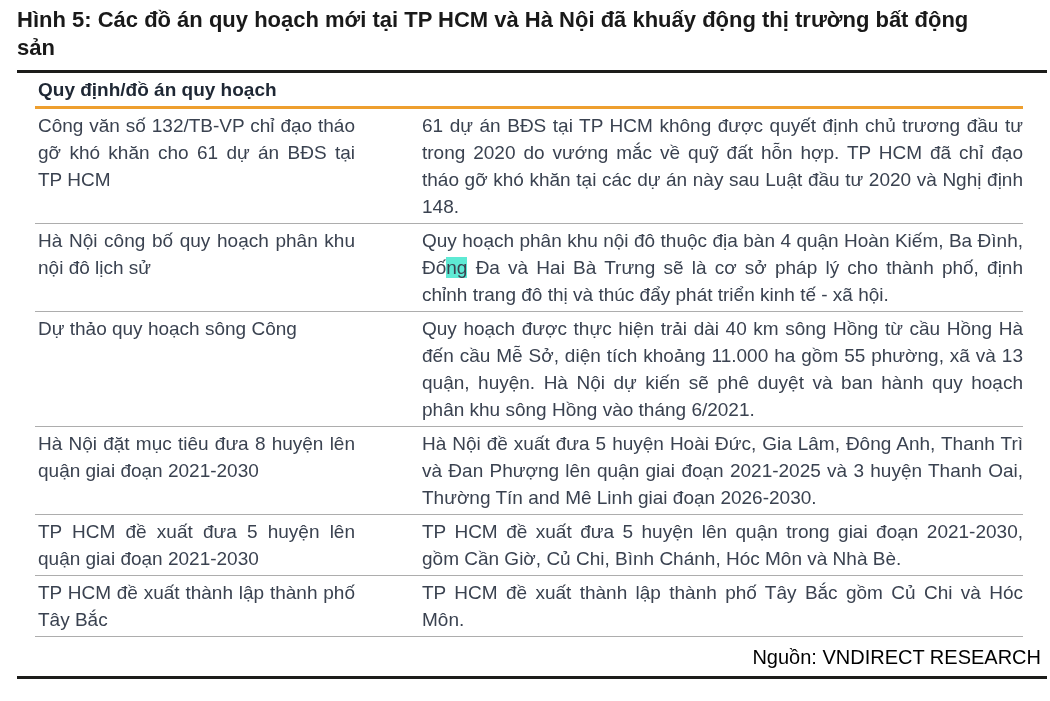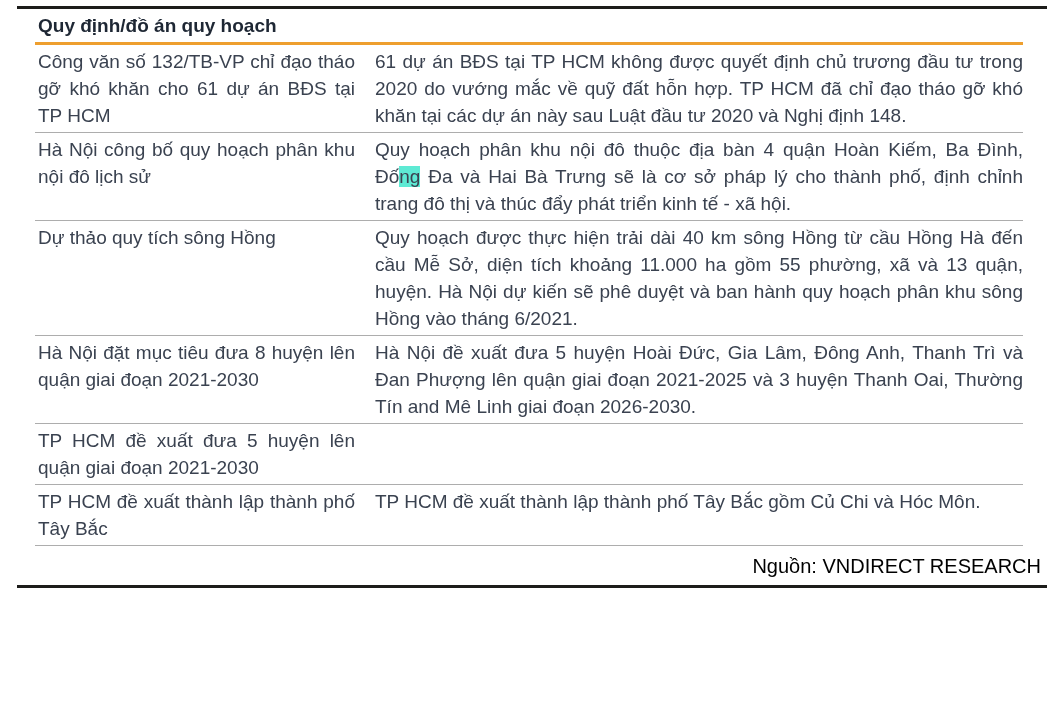--- a/index.html
+++ b/index.html
@@ -40,20 +40,21 @@
     font-weight: bold;
     color: #1e2734;
   }
   .trow {
     display: flex;
     padding: 3px 0 3px 3px;
     border-bottom: 1.5px solid #adadad;
     font-size: 19px;
     line-height: 27px;
     color: #3a4250;
+    gap: 47px;
   }
   .col-term  { width: 337px; flex-shrink: 0; padding-right: 20px; text-align: justify; }
   .col-detail{ flex: 1; text-align: justify; }
 
   .selection-highlight { background: #5eead4; }
 
   .source-row {
     text-align: right;
     font-size: 20px;
     color: #000000;
@@ -64,51 +65,53 @@
     width: 1030px;
     height: 3px;
     background: #1c1c1a;
   }
 </style>
 </head>
 <body>
 
 <div class="page">
 
+  <h1 class="figure-title">Hình 5: Các đồ án quy hoạch mới tại TP HCM và Hà Nội đã khuấy động thị trường bất động sản</h1>
 
   <div class="rule-dark"></div>
 
   <div class="table-inner">
 
     <div class="thead">
       <div class="col-term">Quy định/đồ án quy hoạch</div>
     </div>
 
     <div class="trow">
       <div class="col-term">Công văn số 132/TB-VP chỉ đạo tháo gỡ khó khăn cho 61 dự án BĐS tại TP HCM</div>
       <div class="col-detail">61 dự án BĐS tại TP HCM không được quyết định chủ trương đầu tư trong 2020 do vướng mắc về quỹ đất hỗn hợp. TP HCM đã chỉ đạo tháo gỡ khó khăn tại các dự án này sau Luật đầu tư 2020 và Nghị định 148.</div>
     </div>
 
     <div class="trow">
       <div class="col-term">Hà Nội công bố quy hoạch phân khu nội đô lịch sử</div>
       <div class="col-detail"><span>Quy hoạch phân khu nội đô thuộc địa bàn 4 quận Hoàn Kiếm, Ba Đình, Đố</span><span class="selection-highlight">ng</span><span> Đa và Hai Bà Trưng sẽ là cơ sở pháp lý cho thành phố, định chỉnh trang đô thị và thúc đẩy phát triển kinh tế - xã hội.</span></div>
     </div>
 
     <div class="trow">
-      <div class="col-term">Dự thảo quy tích sông Hồng</div>
+      <div class="col-term">Dự thảo quy hoạch sông Công</div>
       <div class="col-detail">Quy hoạch được thực hiện trải dài 40 km sông Hồng từ cầu Hồng Hà đến cầu Mễ Sở, diện tích khoảng 11.000 ha gồm 55 phường, xã và 13 quận, huyện. Hà Nội dự kiến sẽ phê duyệt và ban hành quy hoạch phân khu sông Hồng vào tháng 6/2021.</div>
     </div>
 
     <div class="trow">
       <div class="col-term">Hà Nội đặt mục tiêu đưa 8 huyện lên quận giai đoạn 2021-2030</div>
       <div class="col-detail">Hà Nội đề xuất đưa 5 huyện Hoài Đức, Gia Lâm, Đông Anh, Thanh Trì và Đan Phượng lên quận giai đoạn 2021-2025 và 3 huyện Thanh Oai, Thường Tín and Mê Linh giai đoạn 2026-2030.</div>
     </div>
 
     <div class="trow">
       <div class="col-term">TP HCM đề xuất đưa 5 huyện lên quận giai đoạn 2021-2030</div>
+      <div class="col-detail">TP HCM đề xuất đưa 5 huyện lên quận trong giai đoạn 2021-2030, gồm Cần Giờ, Củ Chi, Bình Chánh, Hóc Môn và Nhà Bè.</div>
     </div>
 
     <div class="trow">
       <div class="col-term">TP HCM đề xuất thành lập thành phố Tây Bắc</div>
       <div class="col-detail">TP HCM đề xuất thành lập thành phố Tây Bắc gồm Củ Chi và Hóc Môn.</div>
     </div>
 
   </div>
 
   <div class="source-row">Nguồn: VNDIRECT RESEARCH</div>

